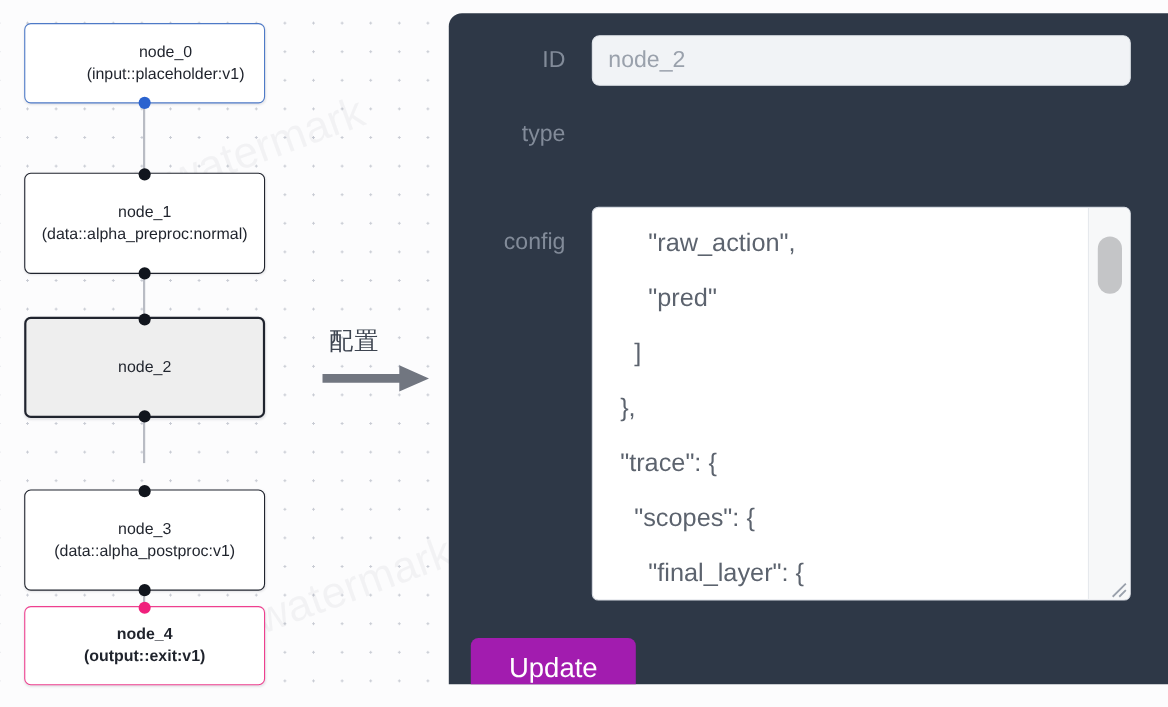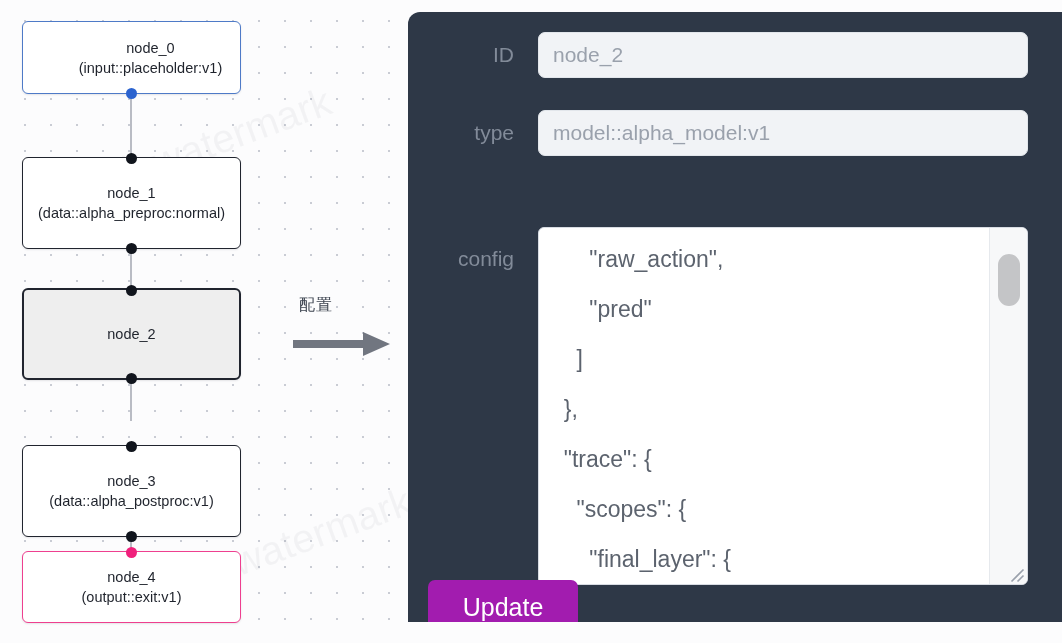--- a/index.html
+++ b/index.html
@@ -88,39 +88,39 @@
     width: 2px;
     background: #b9bcc4;
     margin-left: -1px;
   }
 
   
   #node0 { top: 21px;  height: 73px; padding-left: 48px; }
   #node1 { top: 157px; height: 92px; }
   #node2 { top: 288px; height: 92px; }
   #node3 { top: 421px; height: 92px; margin-top: 24px; }
-  #node4 { top: 551px; height: 72px; }
+  #node4 { top: 551px; height: 72px; font-weight: bold; }
 
   #edge0 { top: 94px;  height: 63px; }
   #edge1 { top: 249px; height: 39px; }
   #edge2 { top: 380px; height: 41px; }
   #edge3 { top: 513px; height: 38px; }
 
   
   #arrow-group {
     position: absolute;
     left: 293px;
     top: 295px;
     width: 100px;
     height: 70px;
   }
   #arrow-label {
     position: absolute;
     left: 6px; top: 0;
-    font-size: 16px;
+    font-size: 22px;
     color: #3d4450;
     letter-spacing: 1px;
     font-family: Liberation Mono, monospace;
   }
   #arrow-shape {
     position: absolute;
     left: 0; top: 36px;
     width: 98px; height: 26px;
   }
 
@@ -161,21 +161,20 @@
     outline: none;
   }
 
   #row-id   { left: 10px; top: 20px; }
   #row-type { left: 10px; top: 98px; }
   #id-input, #type-input { width: 490px; height: 46px; line-height: 46px; }
 
   #row-config {
     left: 10px; top: 176px;
     align-items: flex-start;
-    margin-top: 39px;
   }
   #config-label { padding-top: 20px; }
 
   #config-box {
     position: relative;
     width: 490px;
     height: 358px;
     background: #ffffff;
     border: 1px solid #d8dce3;
     border-radius: 6px;
@@ -298,21 +297,20 @@
 
 <div id="panel">
 
   <div class="field-row" id="row-id">
     <div class="field-label">ID</div>
     <input class="field-input" id="id-input" type="text" value="node_2" style="">
   </div>
 
   <div class="field-row" id="row-type">
     <div class="field-label">type</div>
-    <input class="field-input" id="type-input" type="text" value="model::alpha_model:v1" style="">
   </div>
 
   <div class="field-row" id="row-config">
     <div class="field-label" id="config-label">config</div>
     <div id="config-box">
       <textarea id="config-text" style="">      "raw_action",
       "pred"
     ]
   },
   "trace": {

